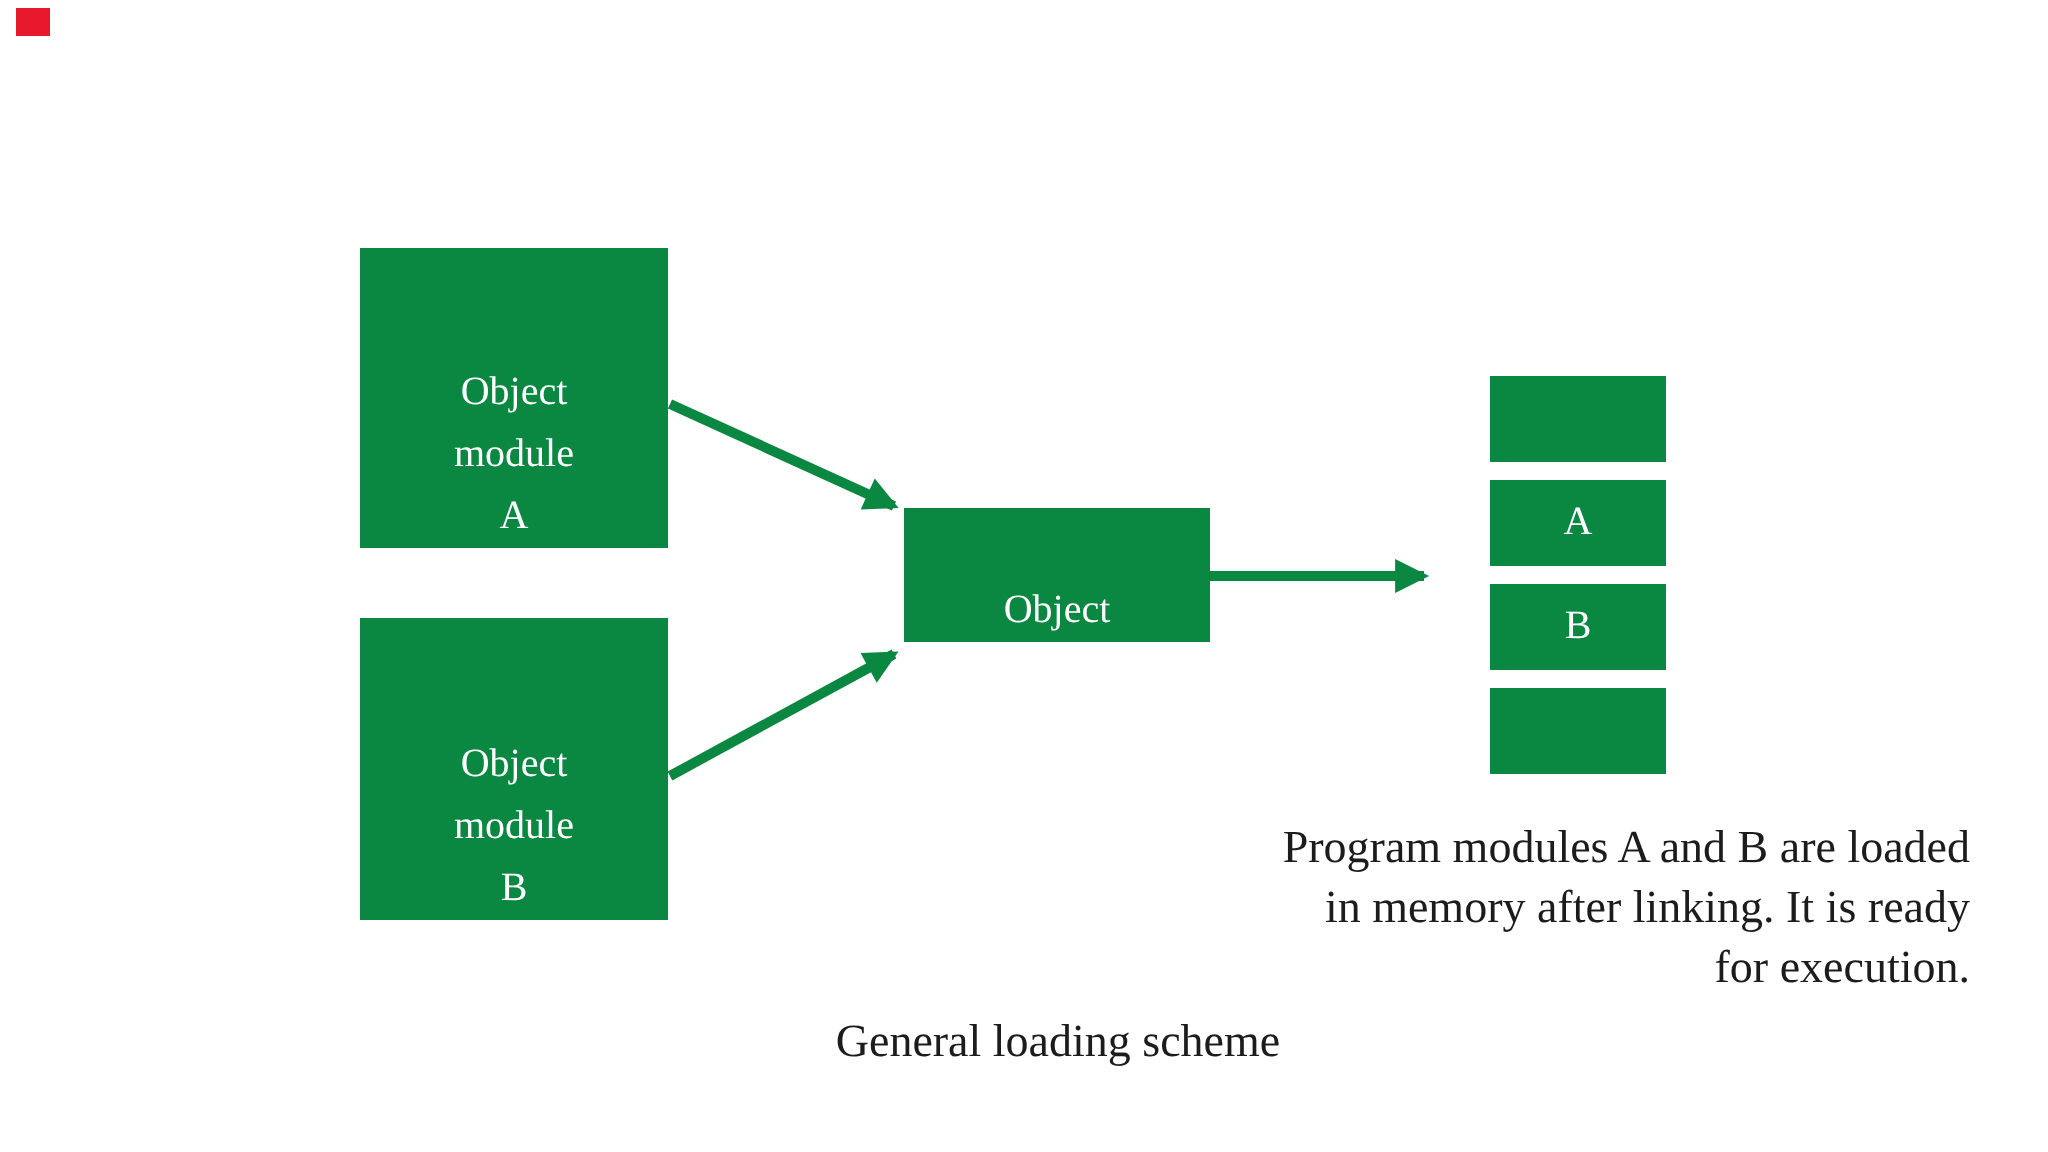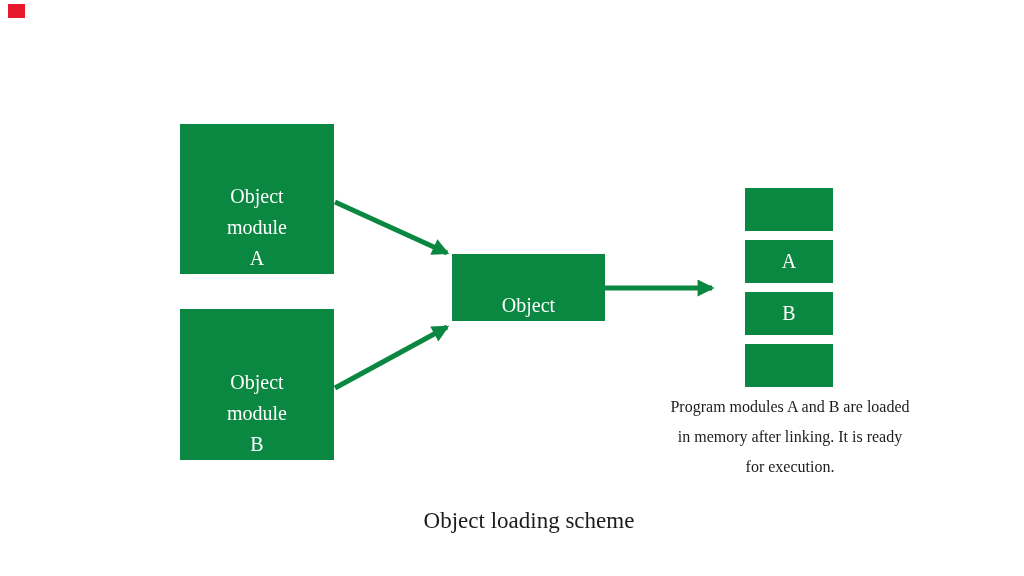--- a/index.html
+++ b/index.html
@@ -67,25 +67,25 @@
   }
   .arrow {
     stroke: var(--box-green, #0a8741);
     stroke-width: 5;
     fill: none;
   }
   .arrowhead-shape { fill: var(--box-green, #0a8741); }
   .description {
     position: absolute;
     left: 595px;
-    top: 392px;
+    top: 409px;
     width: 390px;
-    text-align: center;
+    text-align: right;
     color: var(--body-text, #1c1c1c);
-    font-size: 16px;
+    font-size: 23px;
     line-height: 30px;
     white-space: pre-line;
   }
   .caption {
     position: absolute;
     left: 329px;
     top: 506px;
     width: 400px;
     text-align: center;
     color: var(--body-text, #1c1c1c);
@@ -139,15 +139,15 @@
     </div>
     <div class="memory-cell">
       <span></span>
     </div>
   </div>
 
   <div class="description">Program modules A and B are loaded
 in memory after linking. It is ready
 for execution.</div>
 
-  <div class="caption">Object loading scheme</div>
+  <div class="caption">General loading scheme</div>
 
 </div>
 
 </body></html>

